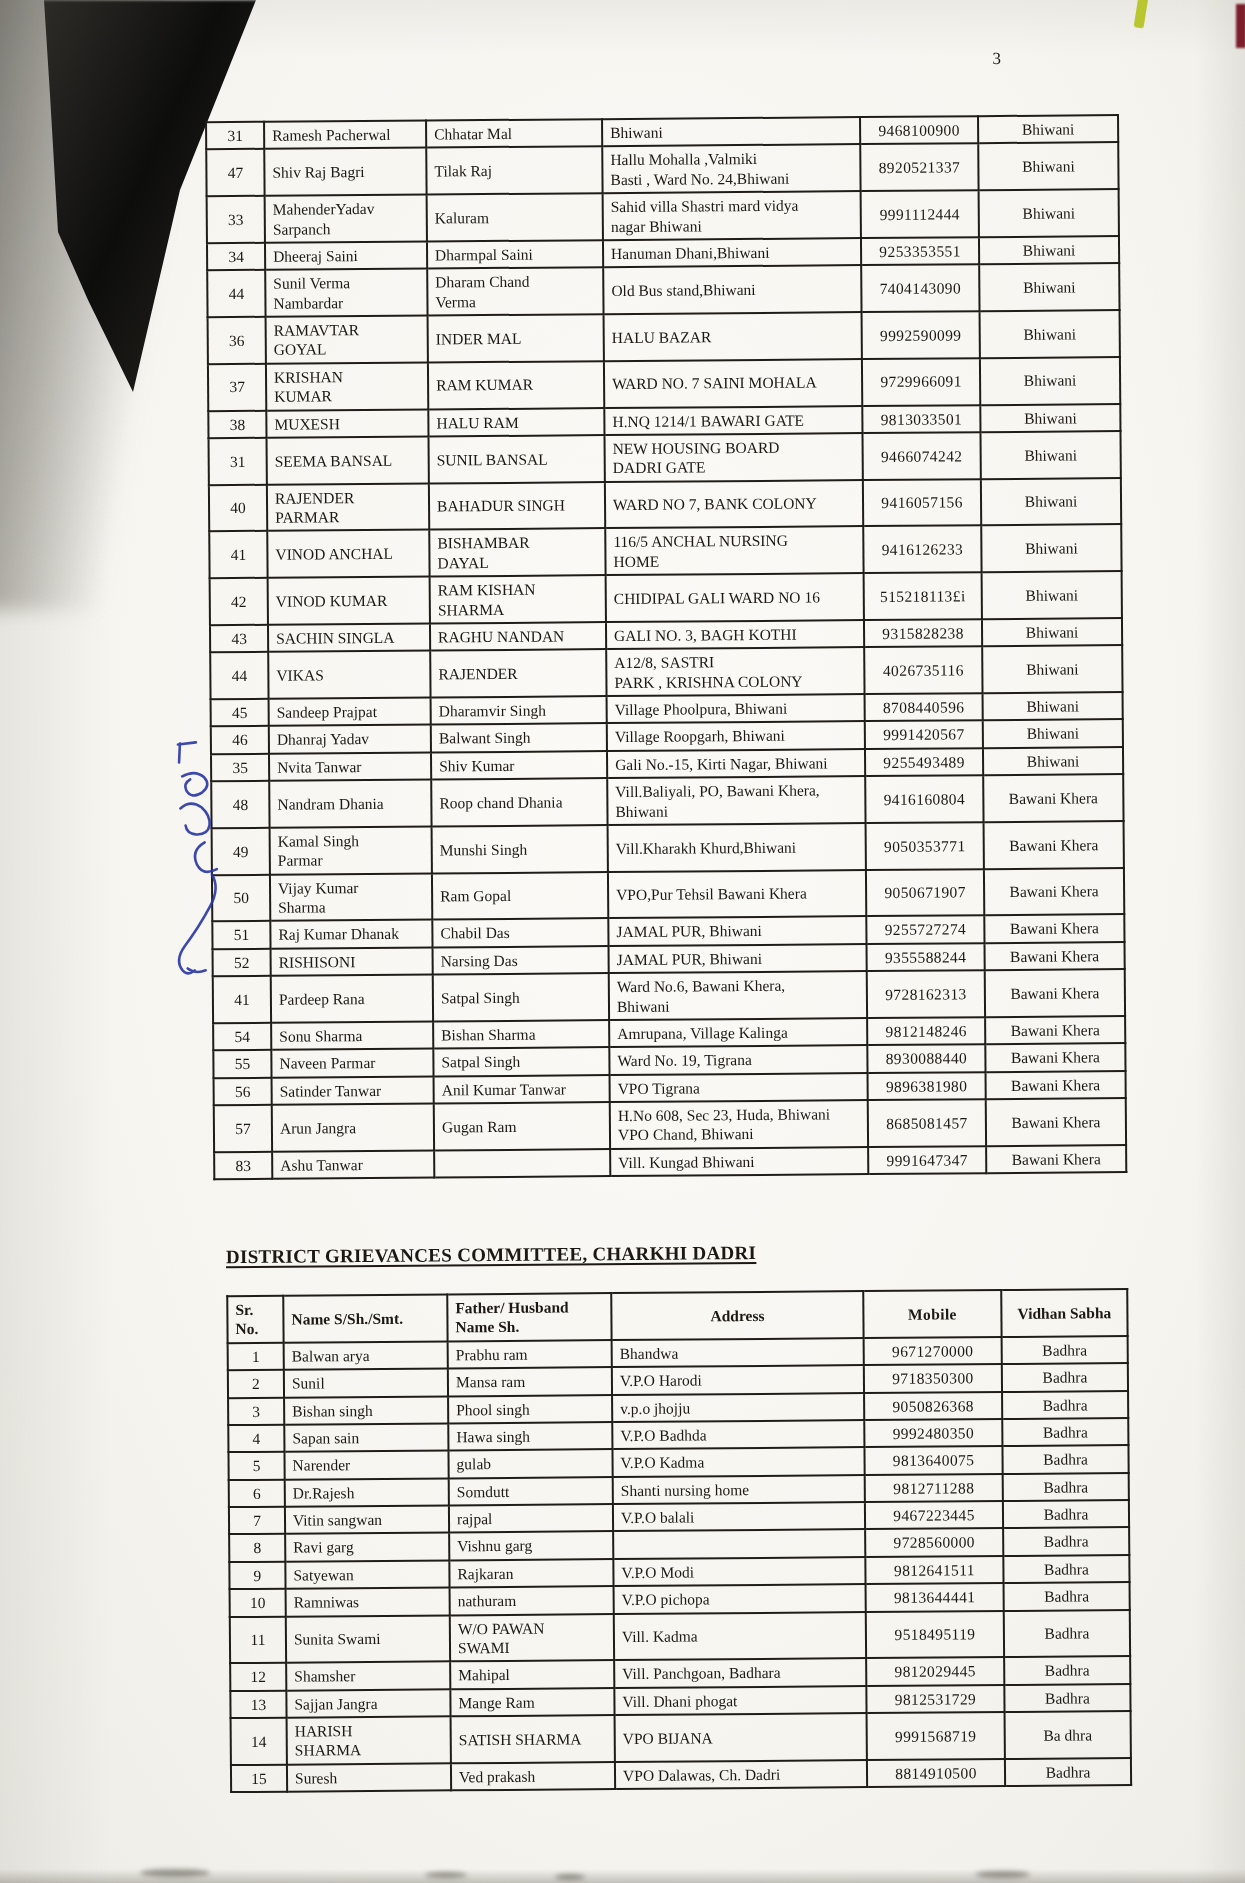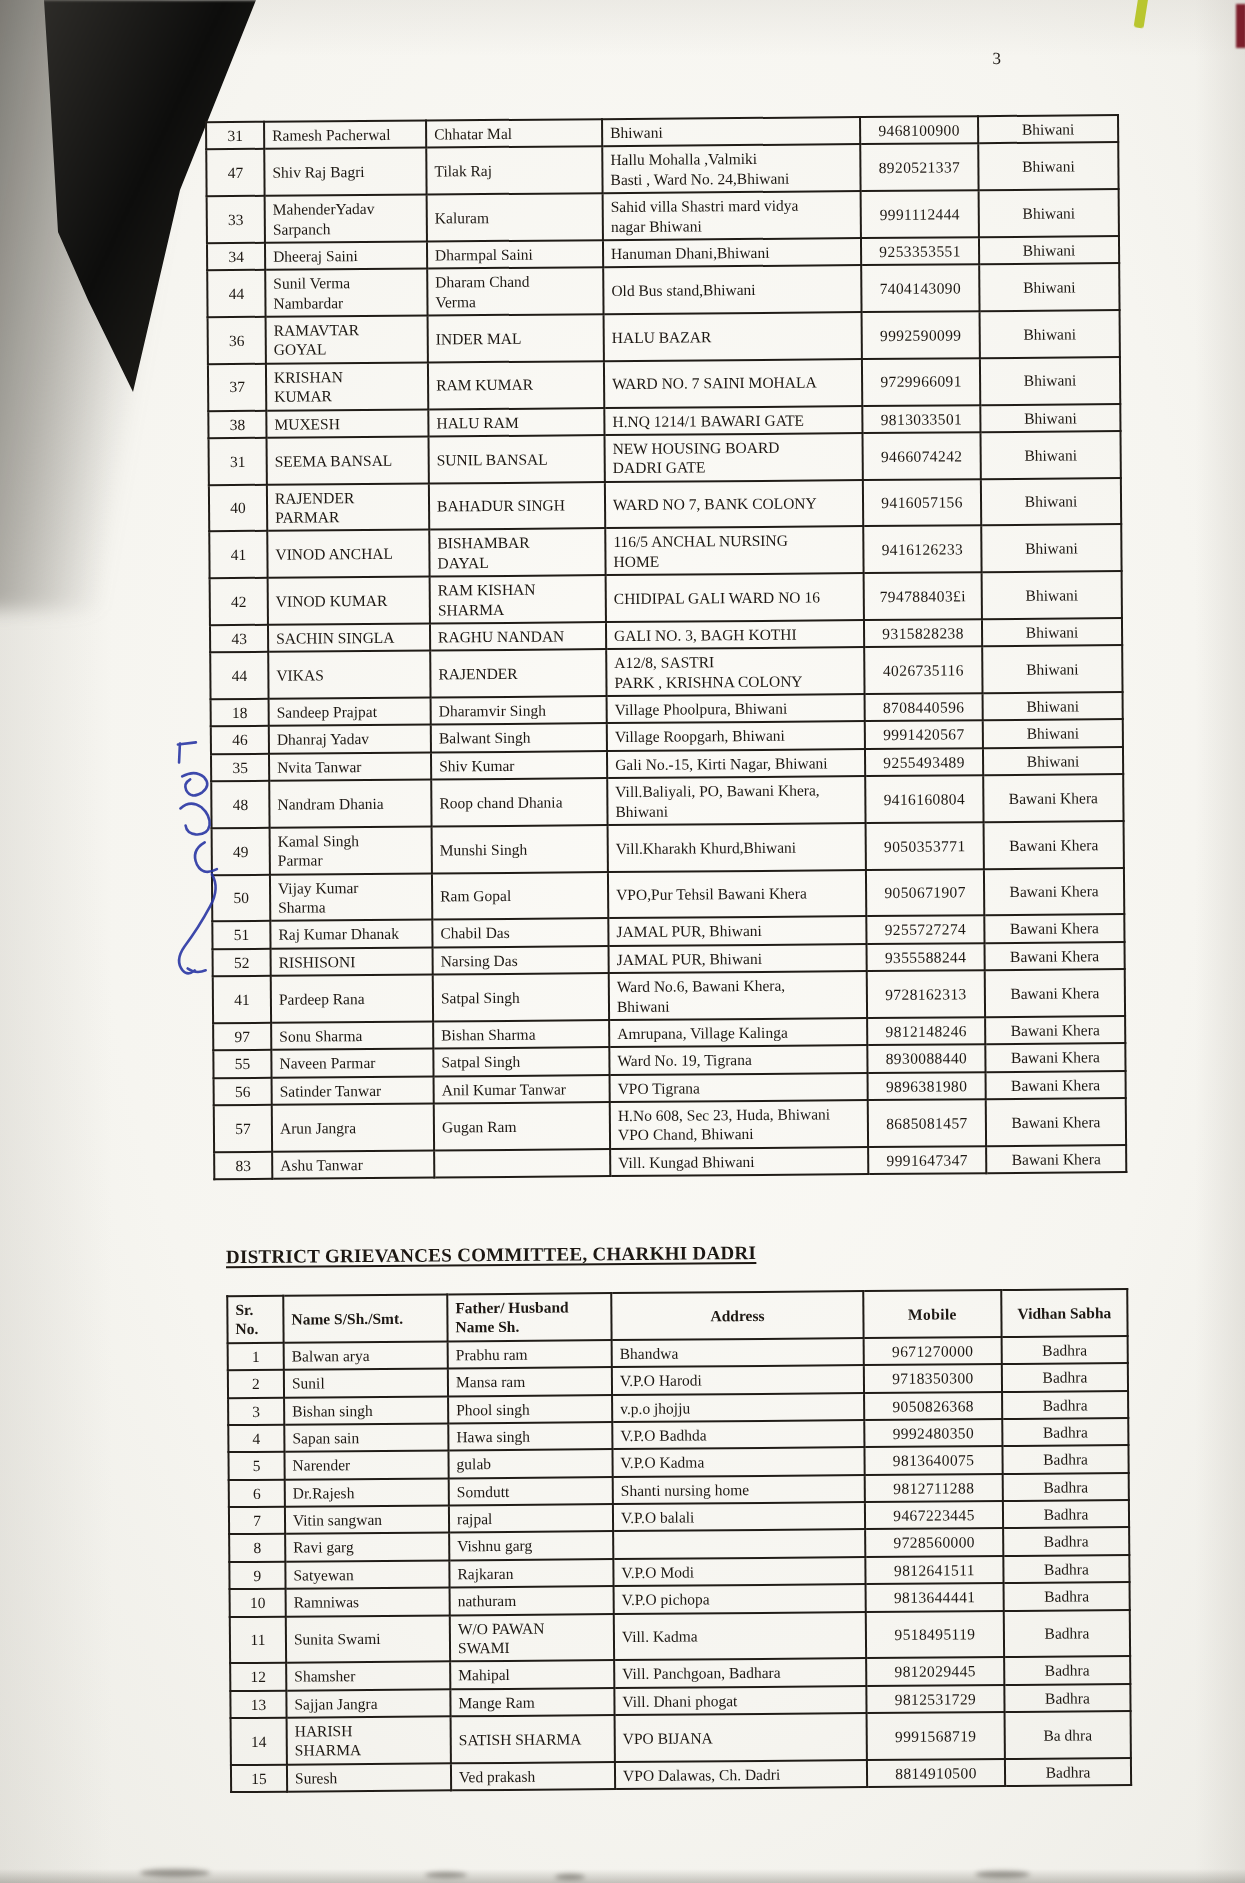--- a/index.html
+++ b/index.html
@@ -181,42 +181,42 @@
 HOME</td>
           <td class="col-mobile">9416126233</td>
           <td class="col-vidhan_sabha">Bhiwani</td>
         </tr>
         <tr>
           <td class="col-sr">42</td>
           <td class="col-name">VINOD KUMAR</td>
           <td class="col-father">RAM KISHAN
 SHARMA</td>
           <td class="col-address">CHIDIPAL GALI WARD NO 16</td>
-          <td class="col-mobile">794788403£i</td>
+          <td class="col-mobile">515218113£i</td>
           <td class="col-vidhan_sabha">Bhiwani</td>
         </tr>
         <tr>
           <td class="col-sr">43</td>
           <td class="col-name">SACHIN SINGLA</td>
           <td class="col-father">RAGHU NANDAN</td>
           <td class="col-address">GALI NO. 3, BAGH KOTHI</td>
           <td class="col-mobile">9315828238</td>
           <td class="col-vidhan_sabha">Bhiwani</td>
         </tr>
         <tr>
           <td class="col-sr">44</td>
           <td class="col-name">VIKAS</td>
           <td class="col-father">RAJENDER</td>
           <td class="col-address">A12/8, SASTRI
 PARK , KRISHNA COLONY</td>
           <td class="col-mobile">4026735116</td>
           <td class="col-vidhan_sabha">Bhiwani</td>
         </tr>
         <tr>
-          <td class="col-sr">18</td>
+          <td class="col-sr">45</td>
           <td class="col-name">Sandeep Prajpat</td>
           <td class="col-father">Dharamvir Singh</td>
           <td class="col-address">Village Phoolpura, Bhiwani</td>
           <td class="col-mobile">8708440596</td>
           <td class="col-vidhan_sabha">Bhiwani</td>
         </tr>
         <tr>
           <td class="col-sr">46</td>
           <td class="col-name">Dhanraj Yadav</td>
           <td class="col-father">Balwant Singh</td>
@@ -278,21 +278,21 @@
         <tr>
           <td class="col-sr">41</td>
           <td class="col-name">Pardeep Rana</td>
           <td class="col-father">Satpal Singh</td>
           <td class="col-address">Ward No.6, Bawani Khera,
 Bhiwani</td>
           <td class="col-mobile">9728162313</td>
           <td class="col-vidhan_sabha">Bawani Khera</td>
         </tr>
         <tr>
-          <td class="col-sr">97</td>
+          <td class="col-sr">54</td>
           <td class="col-name">Sonu Sharma</td>
           <td class="col-father">Bishan Sharma</td>
           <td class="col-address">Amrupana, Village Kalinga</td>
           <td class="col-mobile">9812148246</td>
           <td class="col-vidhan_sabha">Bawani Khera</td>
         </tr>
         <tr>
           <td class="col-sr">55</td>
           <td class="col-name">Naveen Parmar</td>
           <td class="col-father">Satpal Singh</td>

